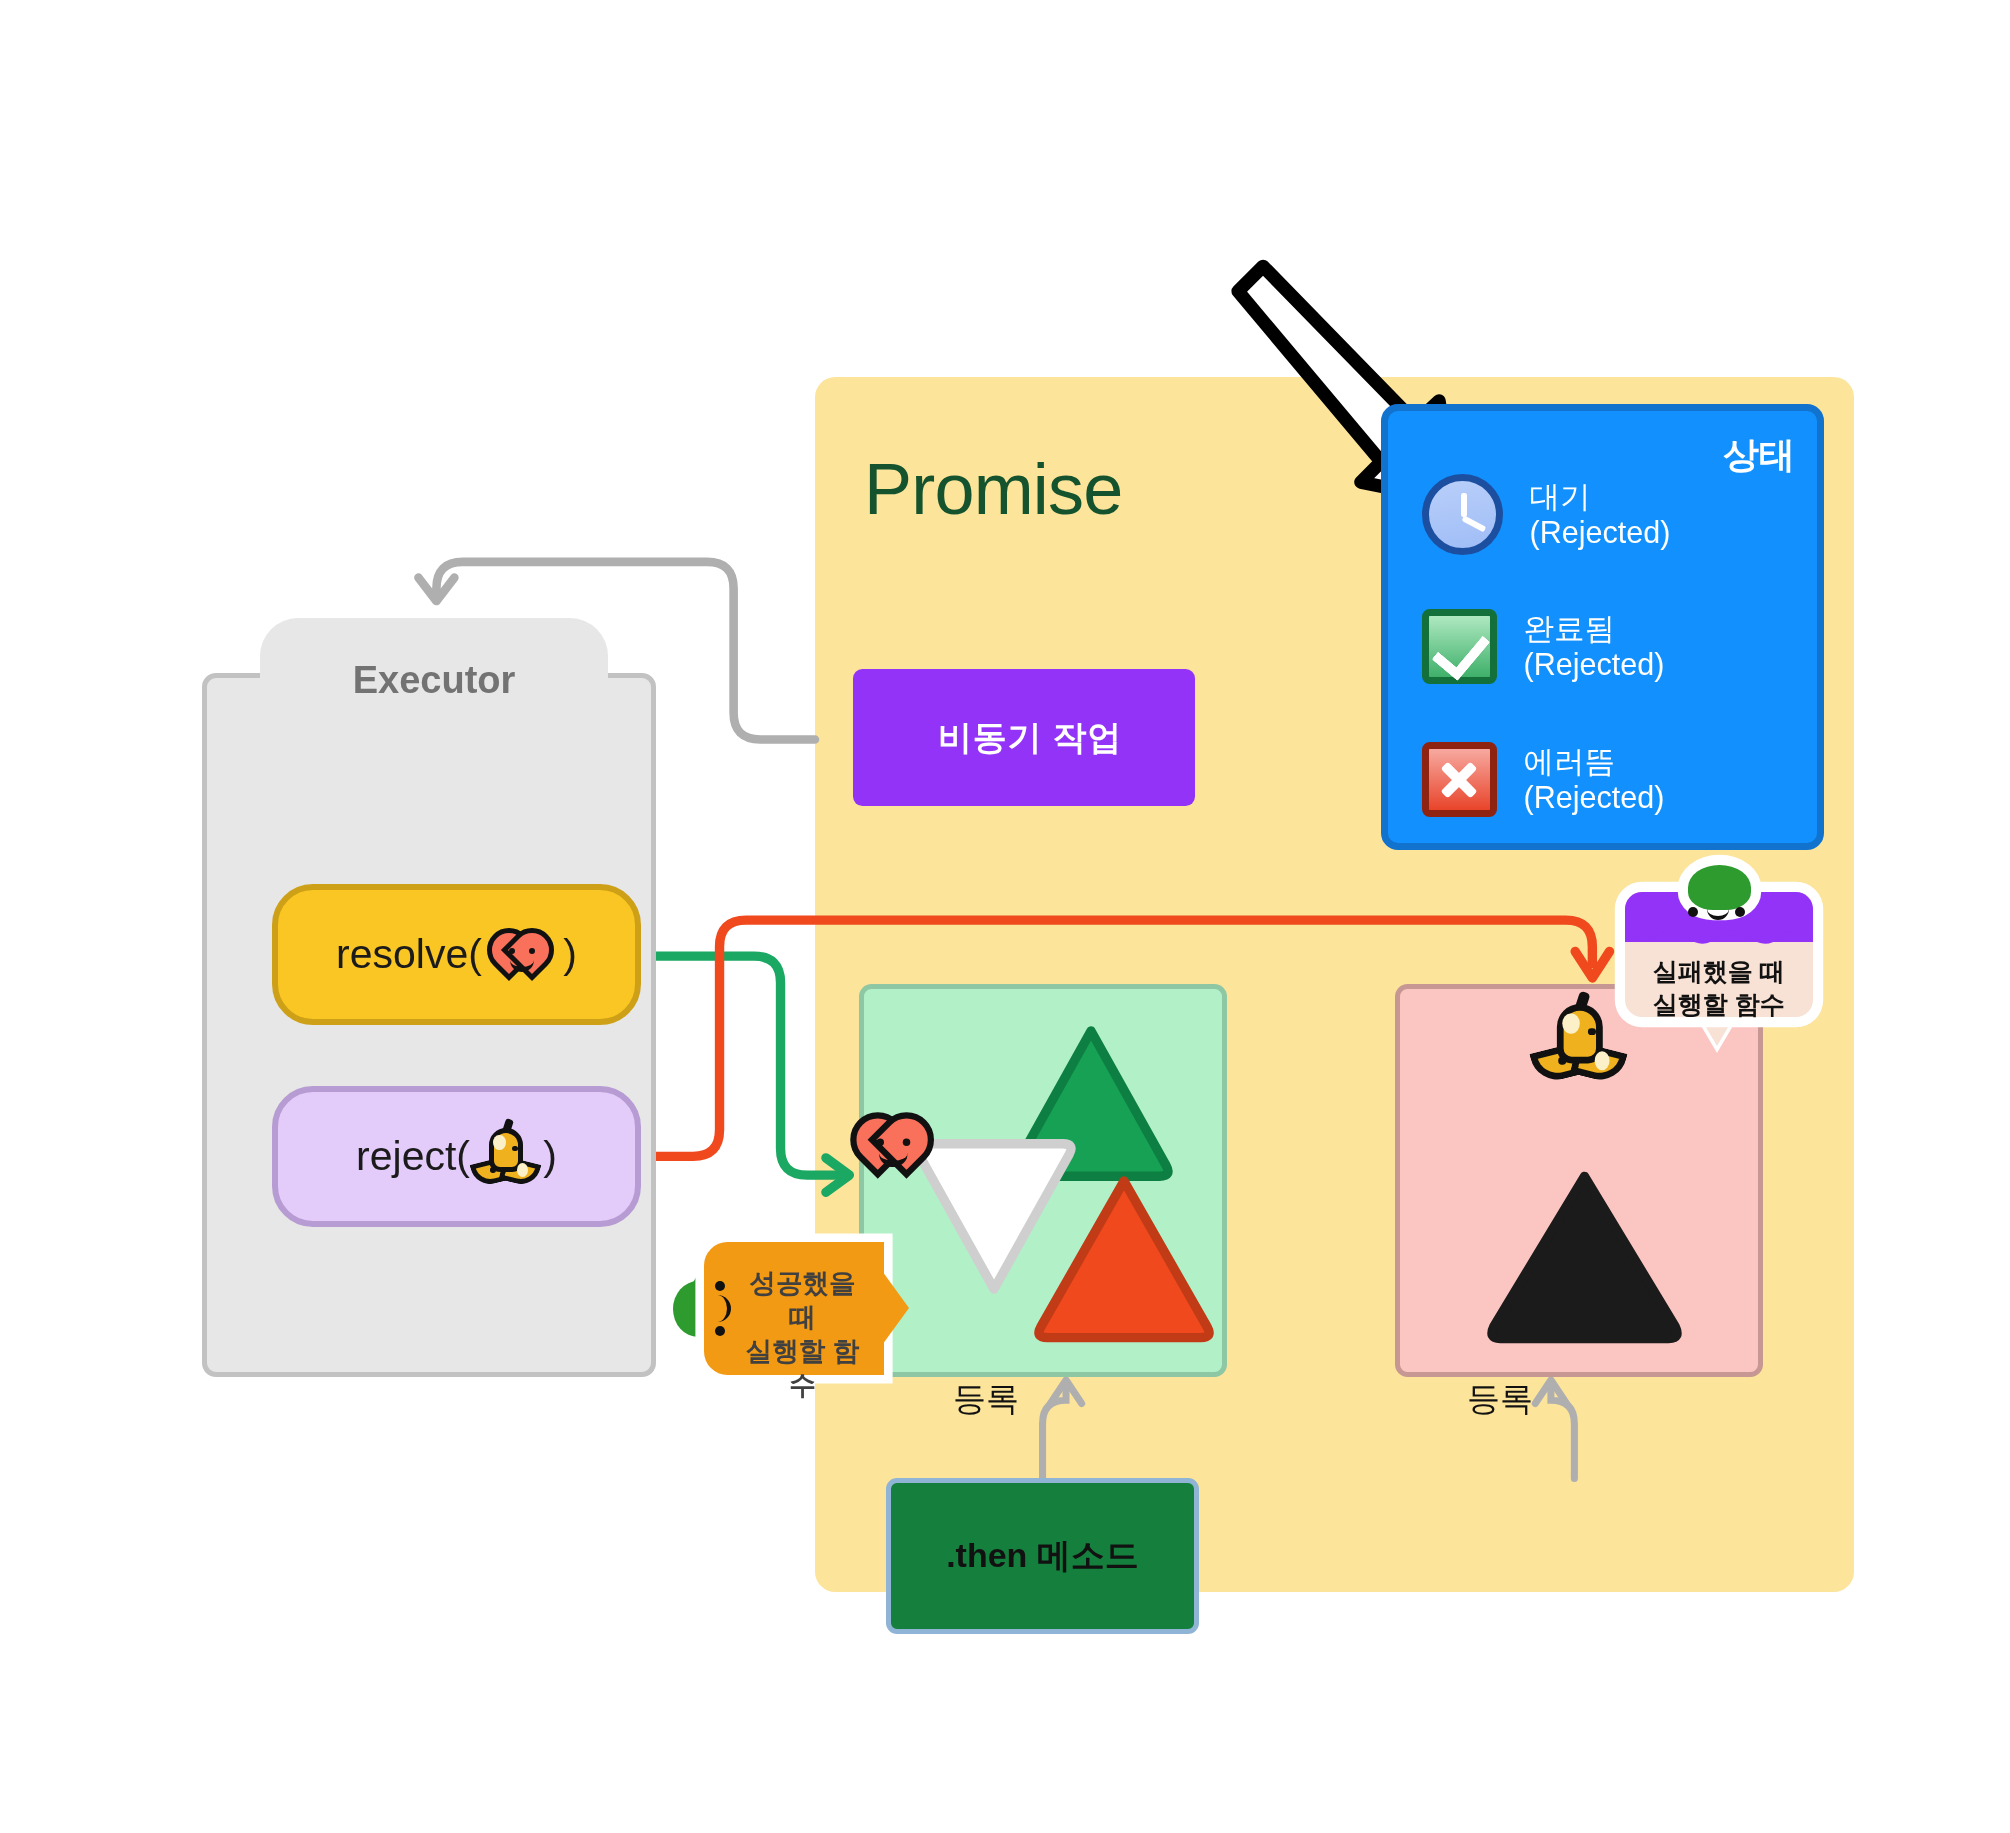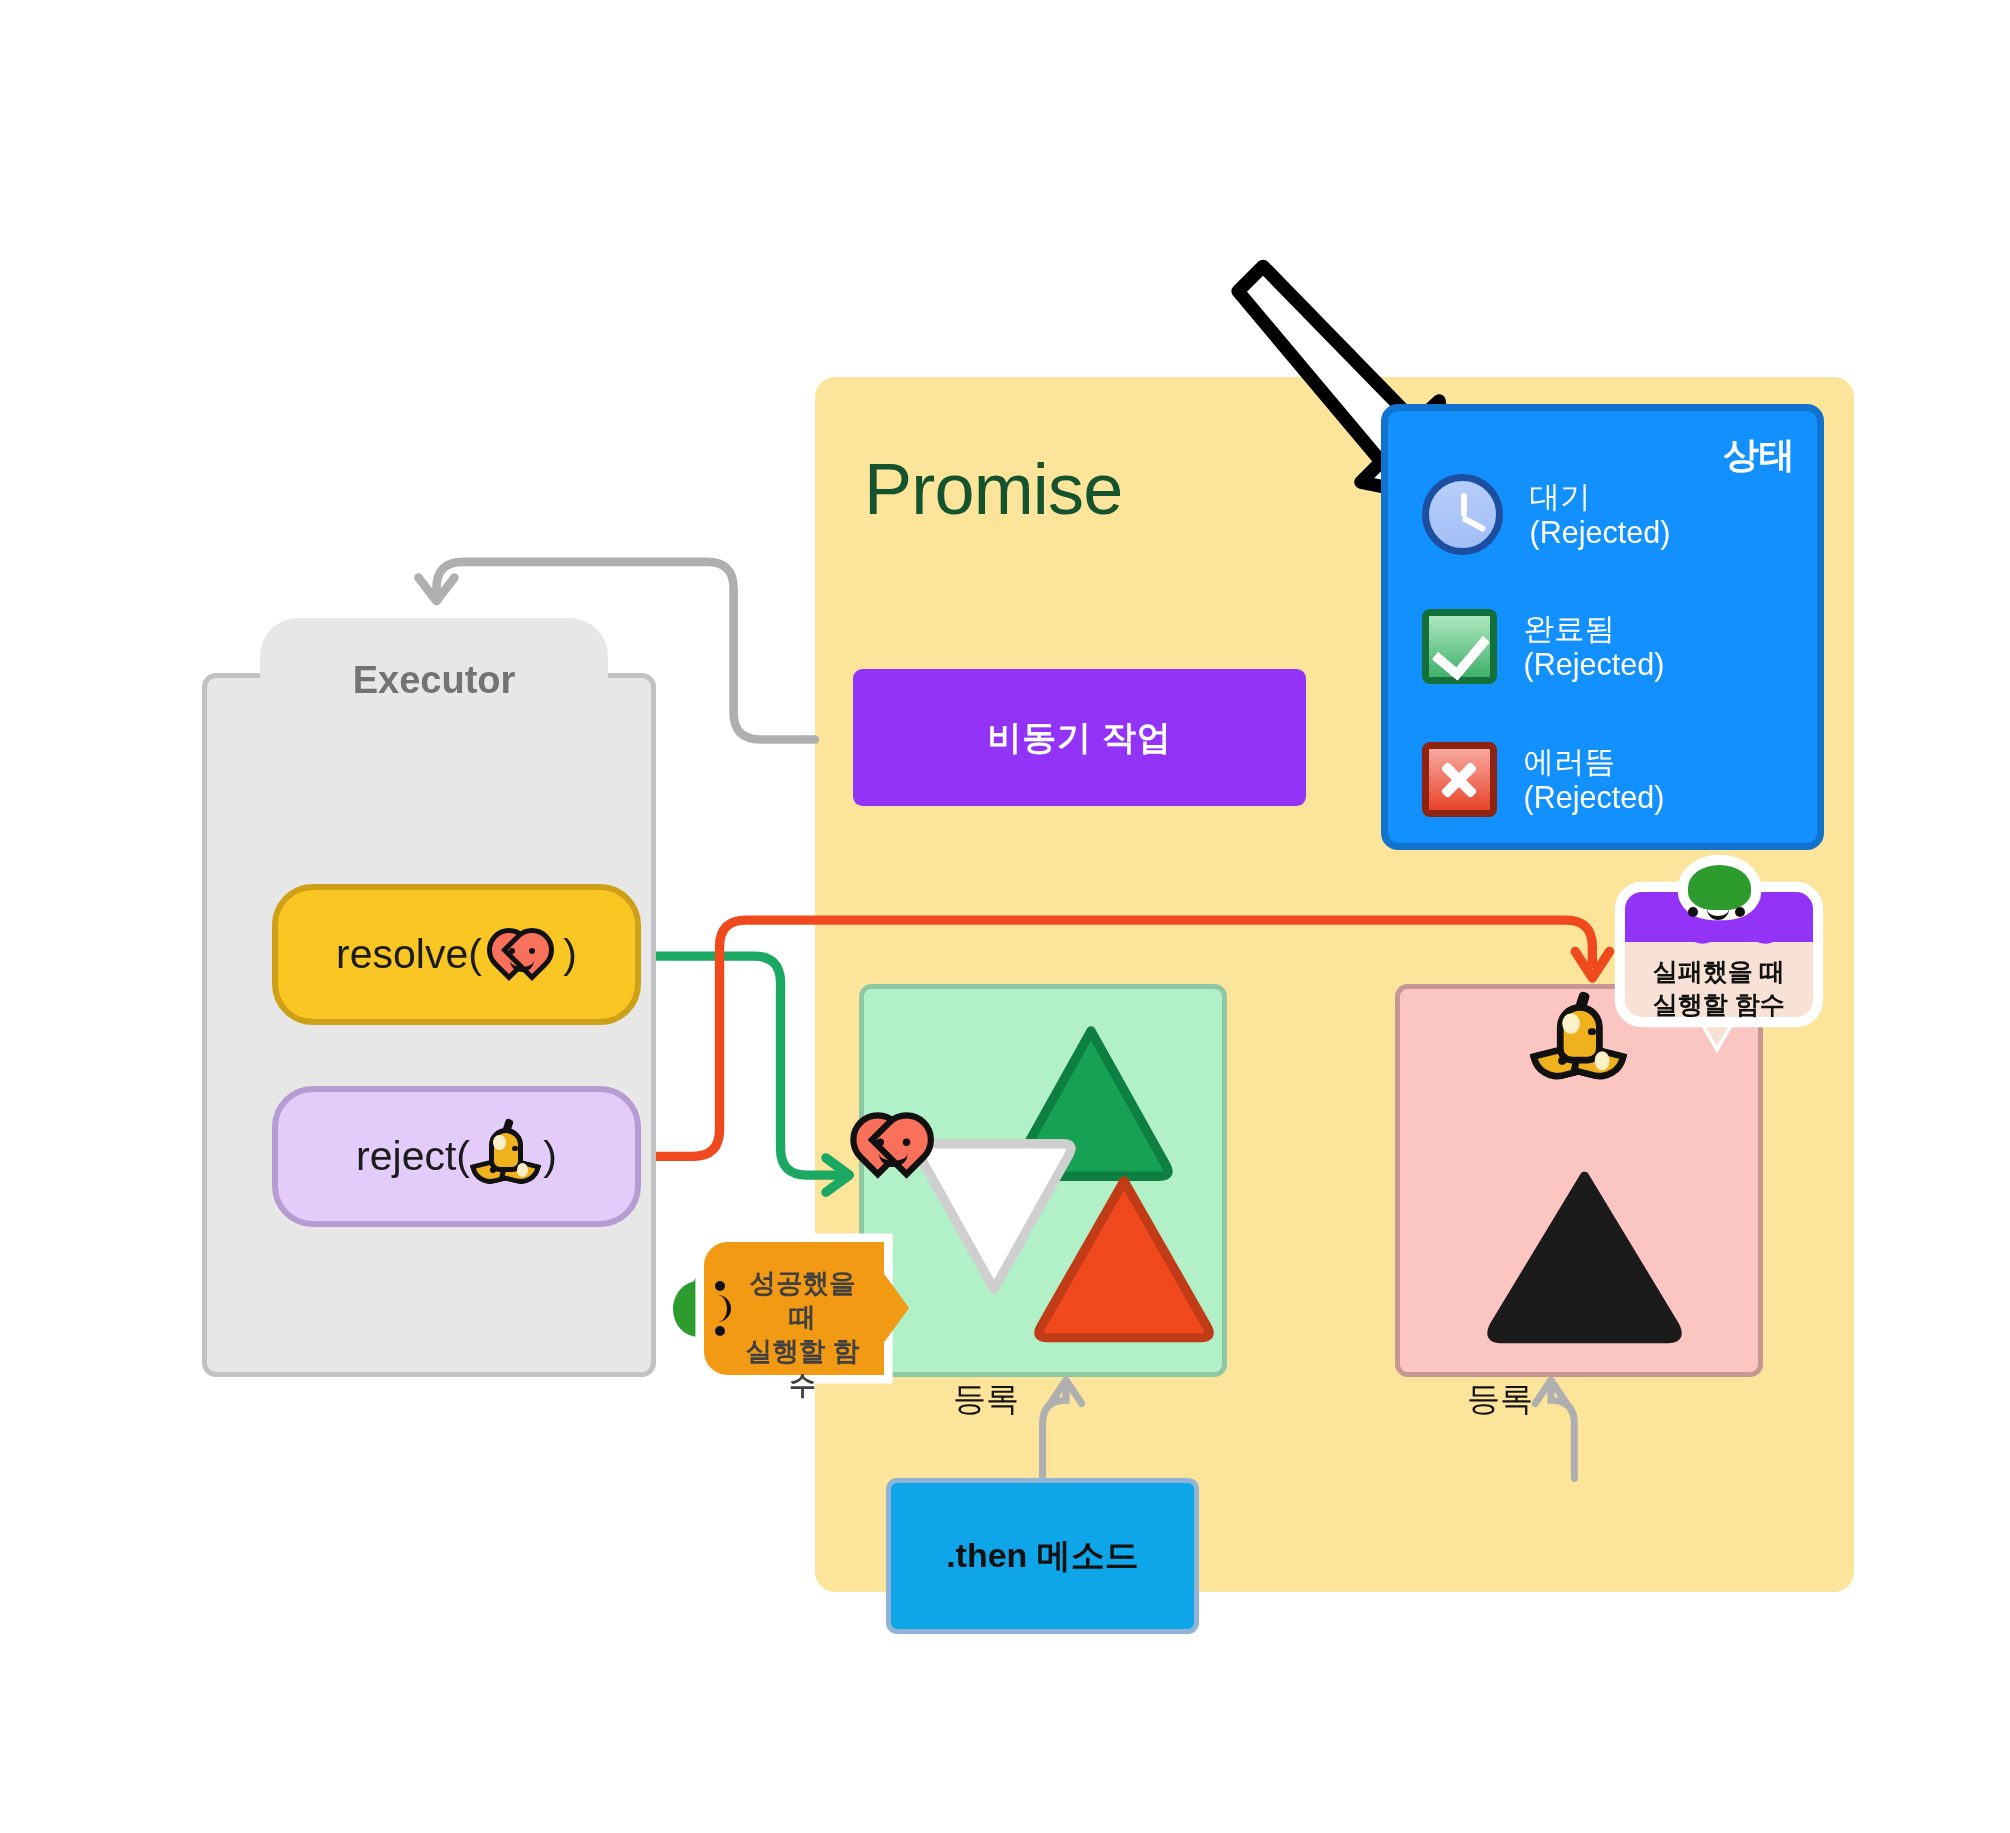--- a/index.html
+++ b/index.html
@@ -28,24 +28,24 @@
     width:485px; height:102px;
     font-size:72px;
     color:#14532d;
     letter-spacing:-0.8px;
     line-height:102px;
   }
 
   
   #async-box{
     left:853px; top:669px;
-    width:453px; height:137px;
+    width:330px; height:137px;
     background:#9333F7;
     border-radius:9.4px;
-    display:flex;align-items:center;justify-content:center;
+    display:flex;align-items:center;justify-content:center;padding-left:12px;
   }
   #async-box span{
     color:#fff;font-size:34px;font-weight:bold;letter-spacing:0.8px;
   }
 
   
   #state-panel{
     left:1381px; top:404px;
     width:443px; height:446px;
     background:#1190FE;
@@ -170,21 +170,21 @@
   #catch-box{
     left:1395px;top:984px;width:368px;height:393px;
     background:#FBC5C2;border:5.5px solid #C79893;border-radius:12.5px;box-sizing:border-box;
   }
   .tri{position:absolute;}
   .tri svg{display:block;}
 
   
   .method-box{
     width:313px;height:156px;
-    background:#0ea5e9;border:5.5px solid #8FB4D6;border-radius:11px;
+    background:#15803d;border:5.5px solid #8FB4D6;border-radius:11px;
     display:flex;align-items:center;justify-content:center;box-sizing:border-box;
   }
   #then-method{left:886px;top:1478px;}
   #catch-method{left:1418px;top:1478px;}
   .method-box span{font-size:34px;font-weight:bold;color:#111;}
   .reg-label{font-size:33px;color:#111;}
   #reg-then{left:953px;top:1377px;}
   #reg-catch{left:1467px;top:1377px;}
 
   

